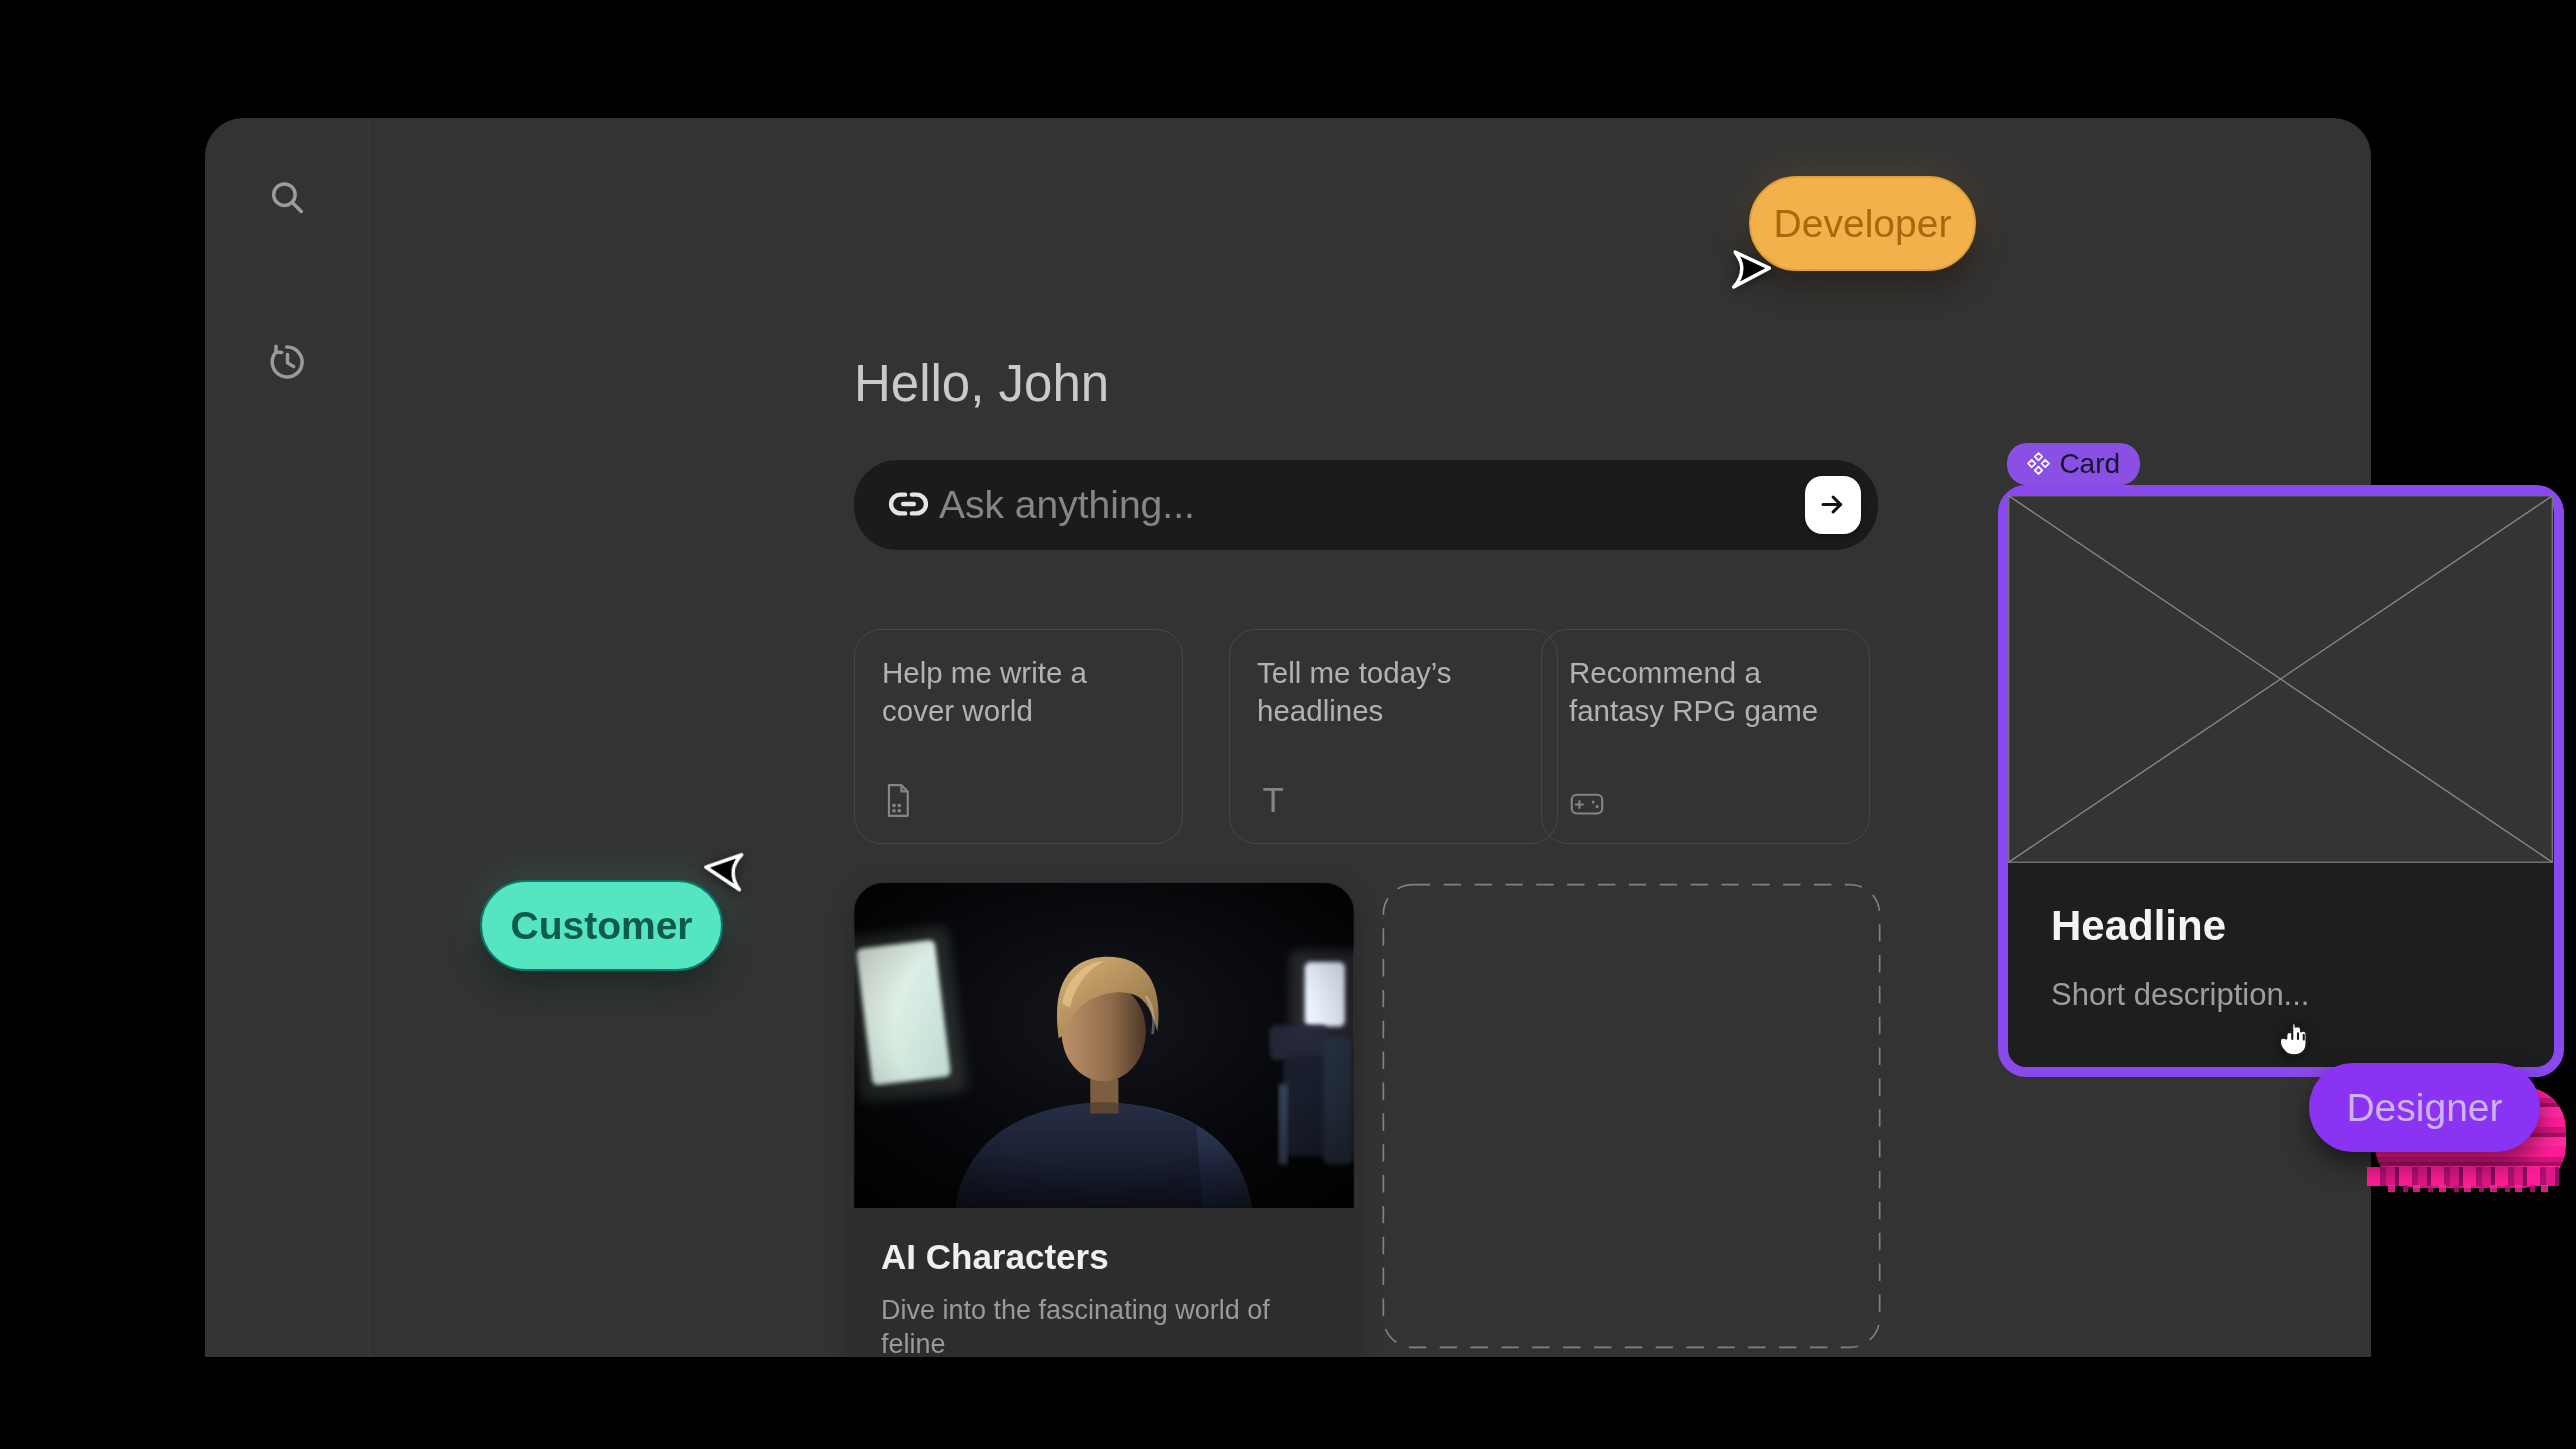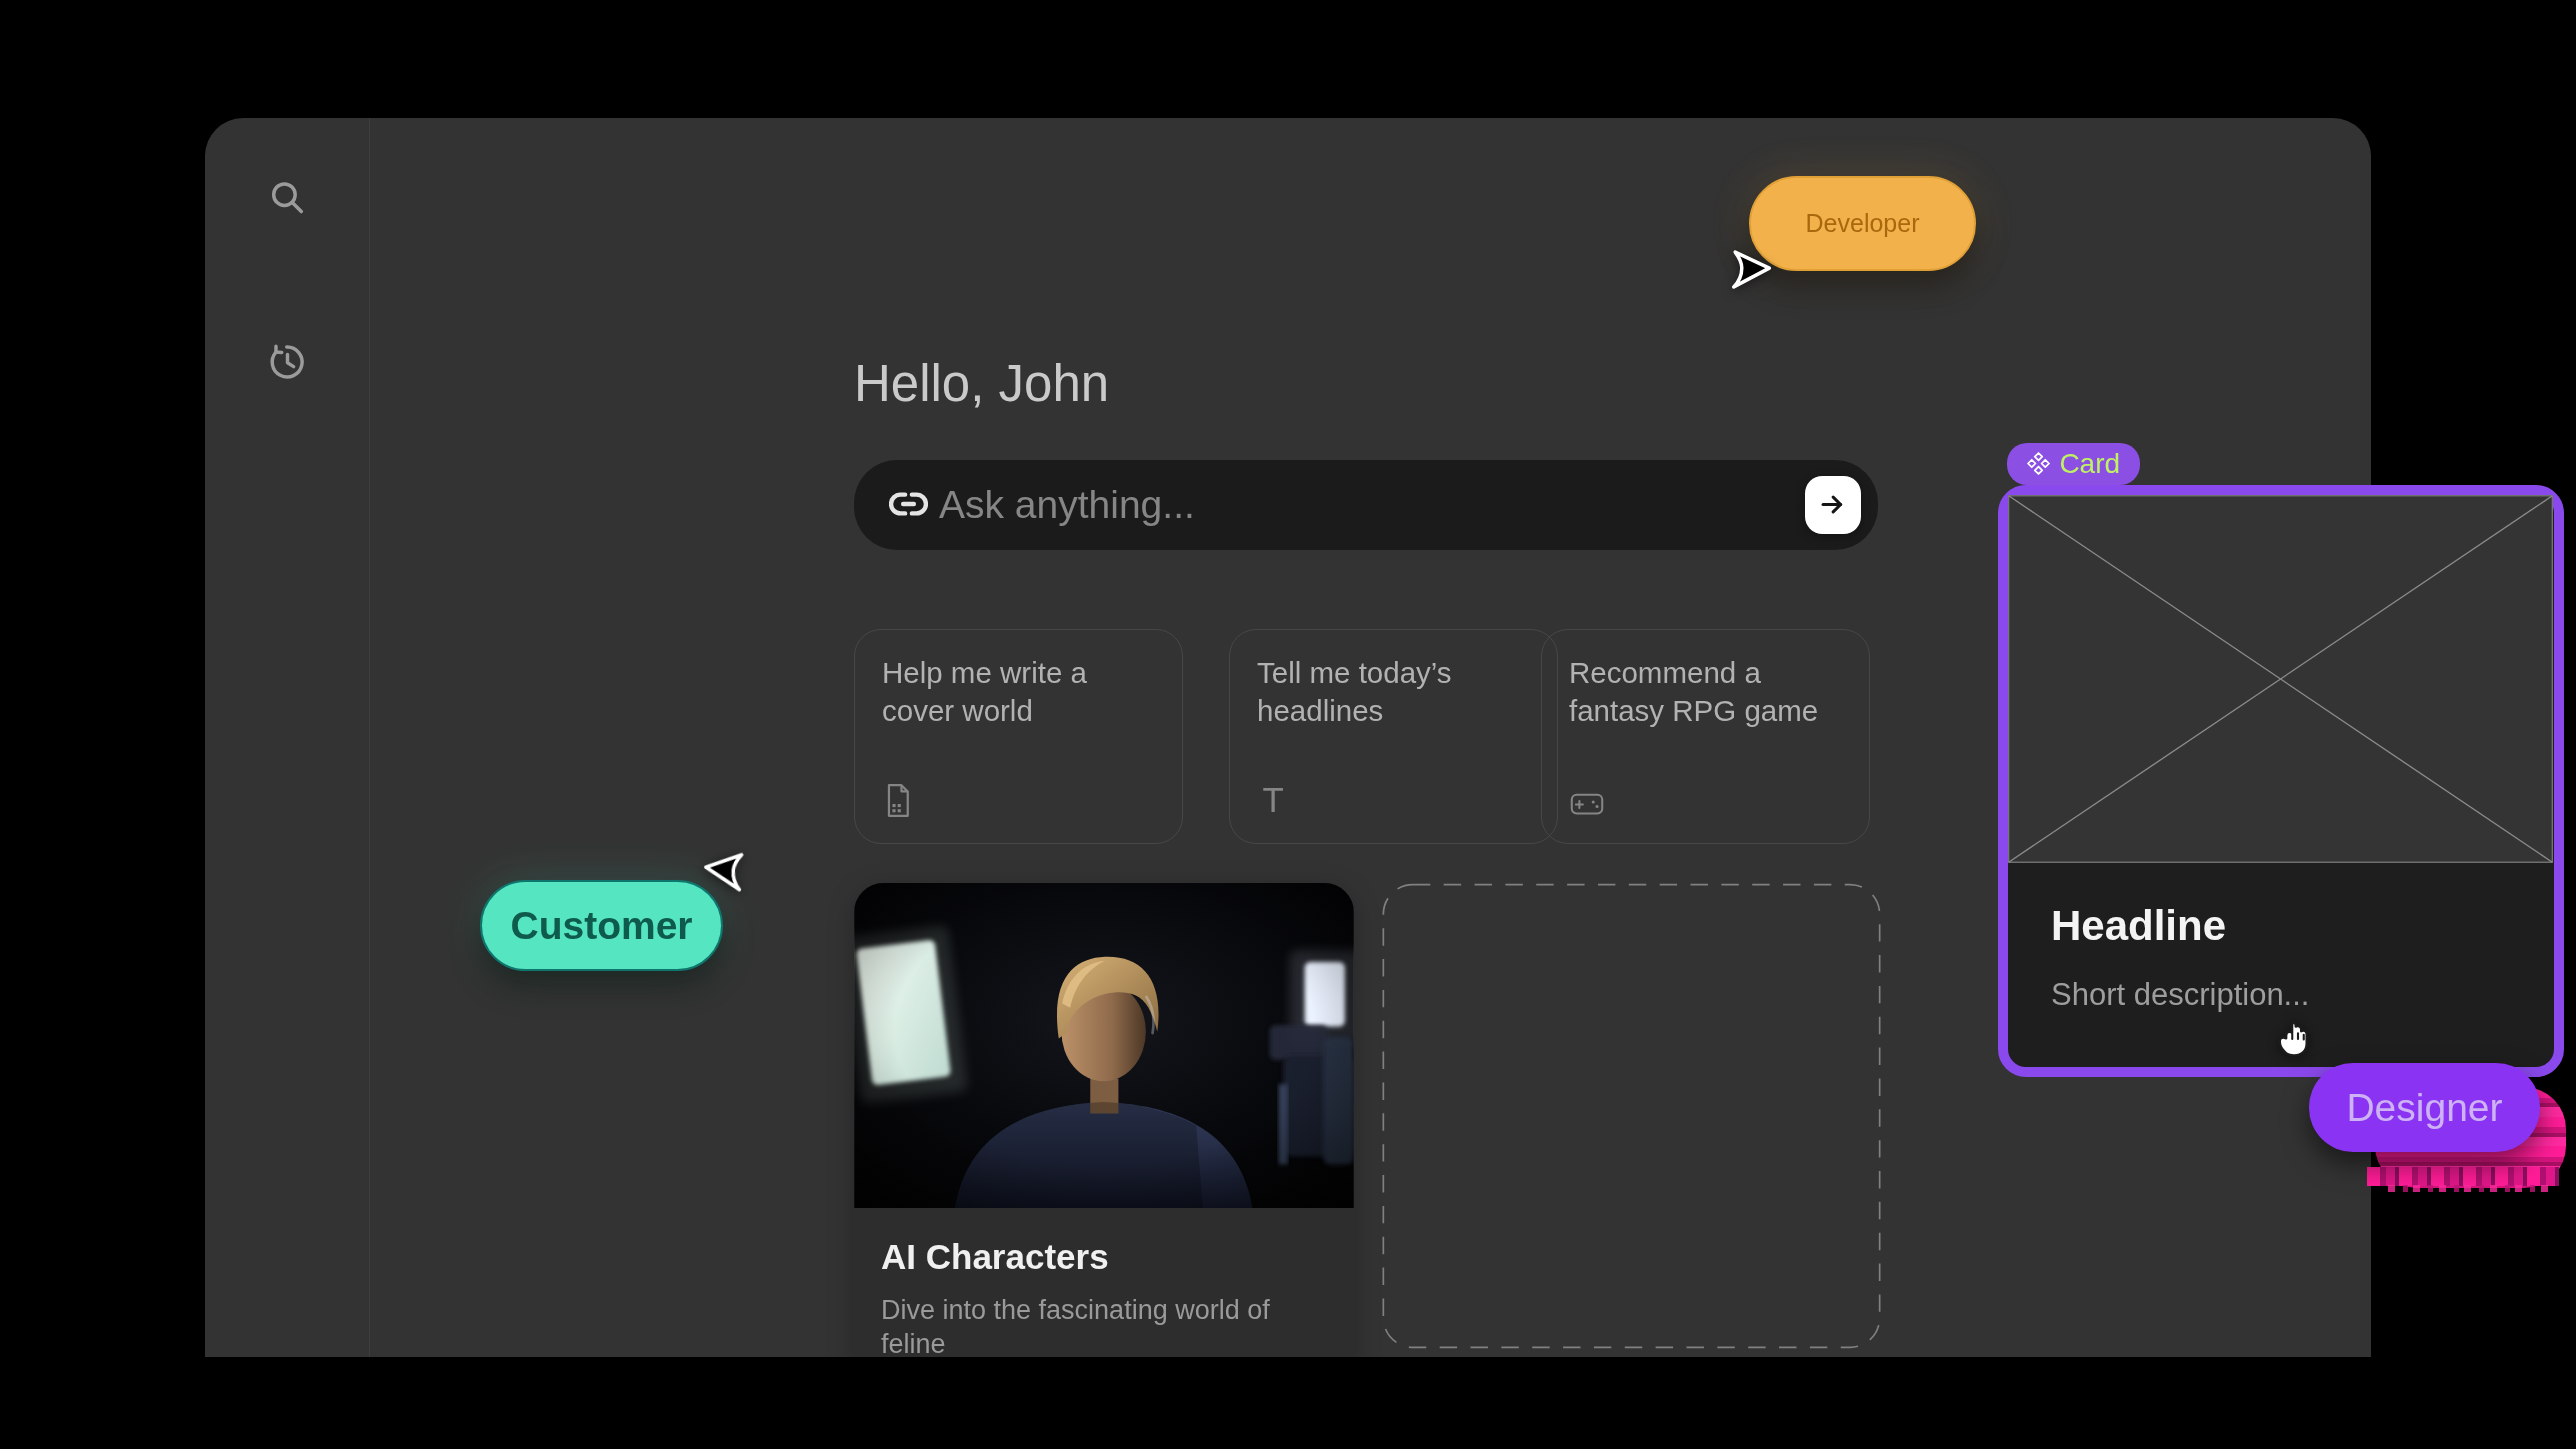--- a/index.html
+++ b/index.html
@@ -45,26 +45,26 @@
   
   .comp-card{position:absolute;left:1998px;top:485px;width:566px;height:592px;background:#1e1e1e;
              border:10.7px solid #8a49ec;border-radius:28px;z-index:30;}
   .comp-card .ph{position:absolute;left:0;top:0;width:545px;height:368px;background:#343434;}
   .comp-card .panel{position:absolute;left:0;top:368px;width:620px;height:203px;padding:39px 43px 0 43px;}
   .comp-headline{font-size:42px;font-weight:700;color:#f4f4f4;}
   .comp-desc{margin-top:27px;font-size:31px;color:#9e9e9e;}
 
   .comp-tag{position:absolute;left:2007px;top:443px;height:42px;padding:0 20px;background:#8b4fe3;border-radius:20px;
             display:flex;align-items:center;gap:9.4px;z-index:31;cursor:pointer;}
-  .comp-tag .lbl{color:#bef264;font-size:28px;font-weight:500;}
+  .comp-tag .lbl{color:#0f172a;font-size:28px;font-weight:500;}
 
   
   .pill{position:absolute;display:flex;align-items:center;justify-content:center;font-weight:500;}
   .pill-developer{left:1749px;top:176px;width:227px;height:95px;border-radius:48px;background:#f2b14b;
-                  border:2px solid #e0a036;color:#a8690e;font-size:25px;z-index:20;
+                  border:2px solid #e0a036;color:#a8690e;font-size:39px;z-index:20;
                   box-shadow:0 14.8px 29.5px rgba(0,0,0,.45), 0 0 40px rgba(242,177,75,.18);}
   .pill-customer{left:480px;top:880px;width:243px;height:91px;border-radius:46px;background:#55e5c0;
                  border:2px solid #0f766e;color:#0f5b4b;font-size:39px;font-weight:600;z-index:20;
                  box-shadow:0 14.8px 29.5px rgba(0,0,0,.45), 0 0 40px rgba(85,229,192,.20);}
   .pill-designer{left:2309px;top:1063px;width:231px;height:89px;border-radius:44px;background:#8b33f2;
                  color:#cdb2f6;font-size:39px;z-index:40;box-shadow:0 12px 27px rgba(0,0,0,.5);}
 
   
   .pink-glitch{position:absolute;left:2375px;top:1087px;width:191px;height:101px;border-radius:42px;z-index:35;
      background:repeating-linear-gradient(180deg,#ff1d97 0 10.7px,#d6147e 10.7px 16px,#a90f63 16px 20px,#ff2aa0 20px 29.5px);}

